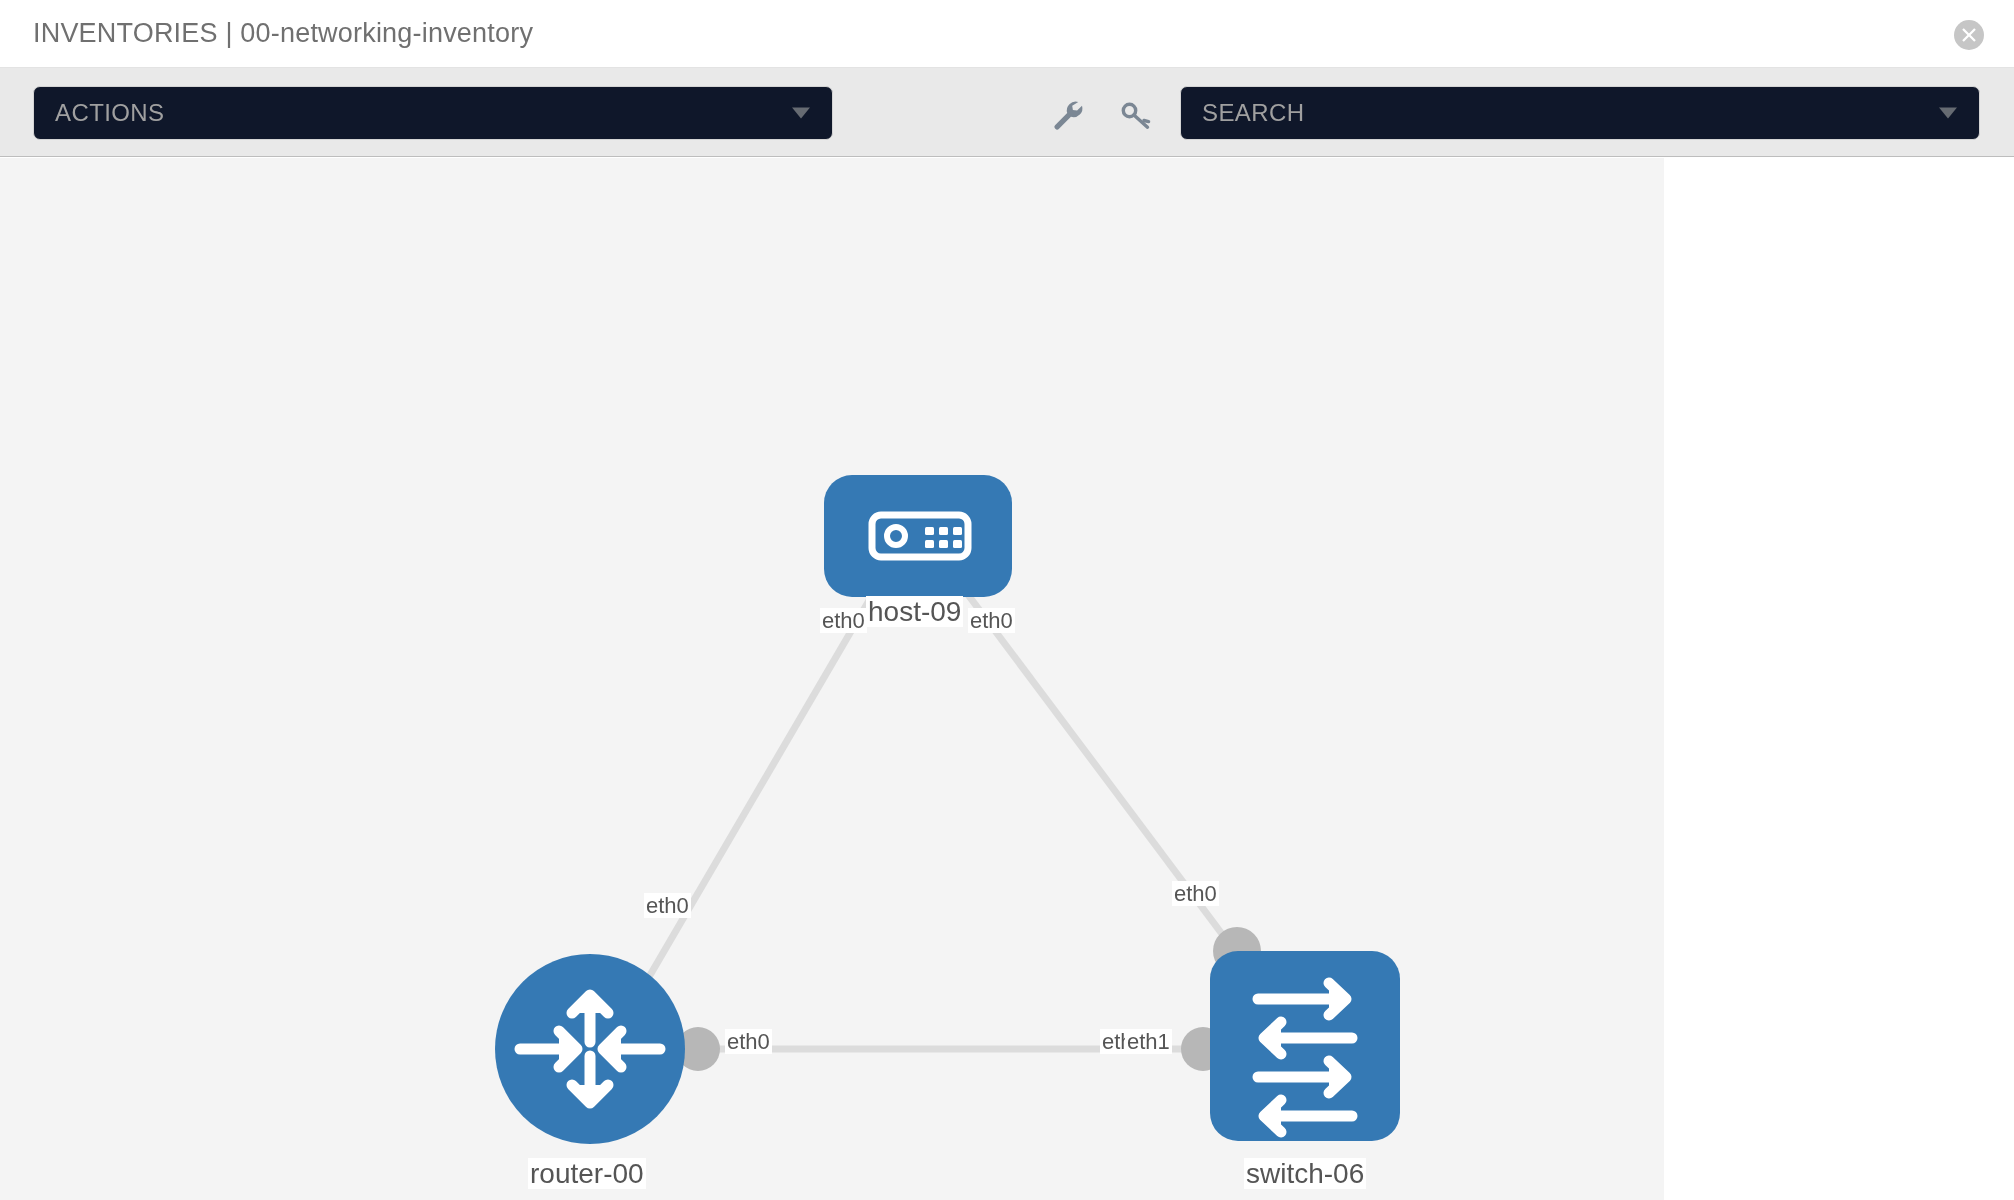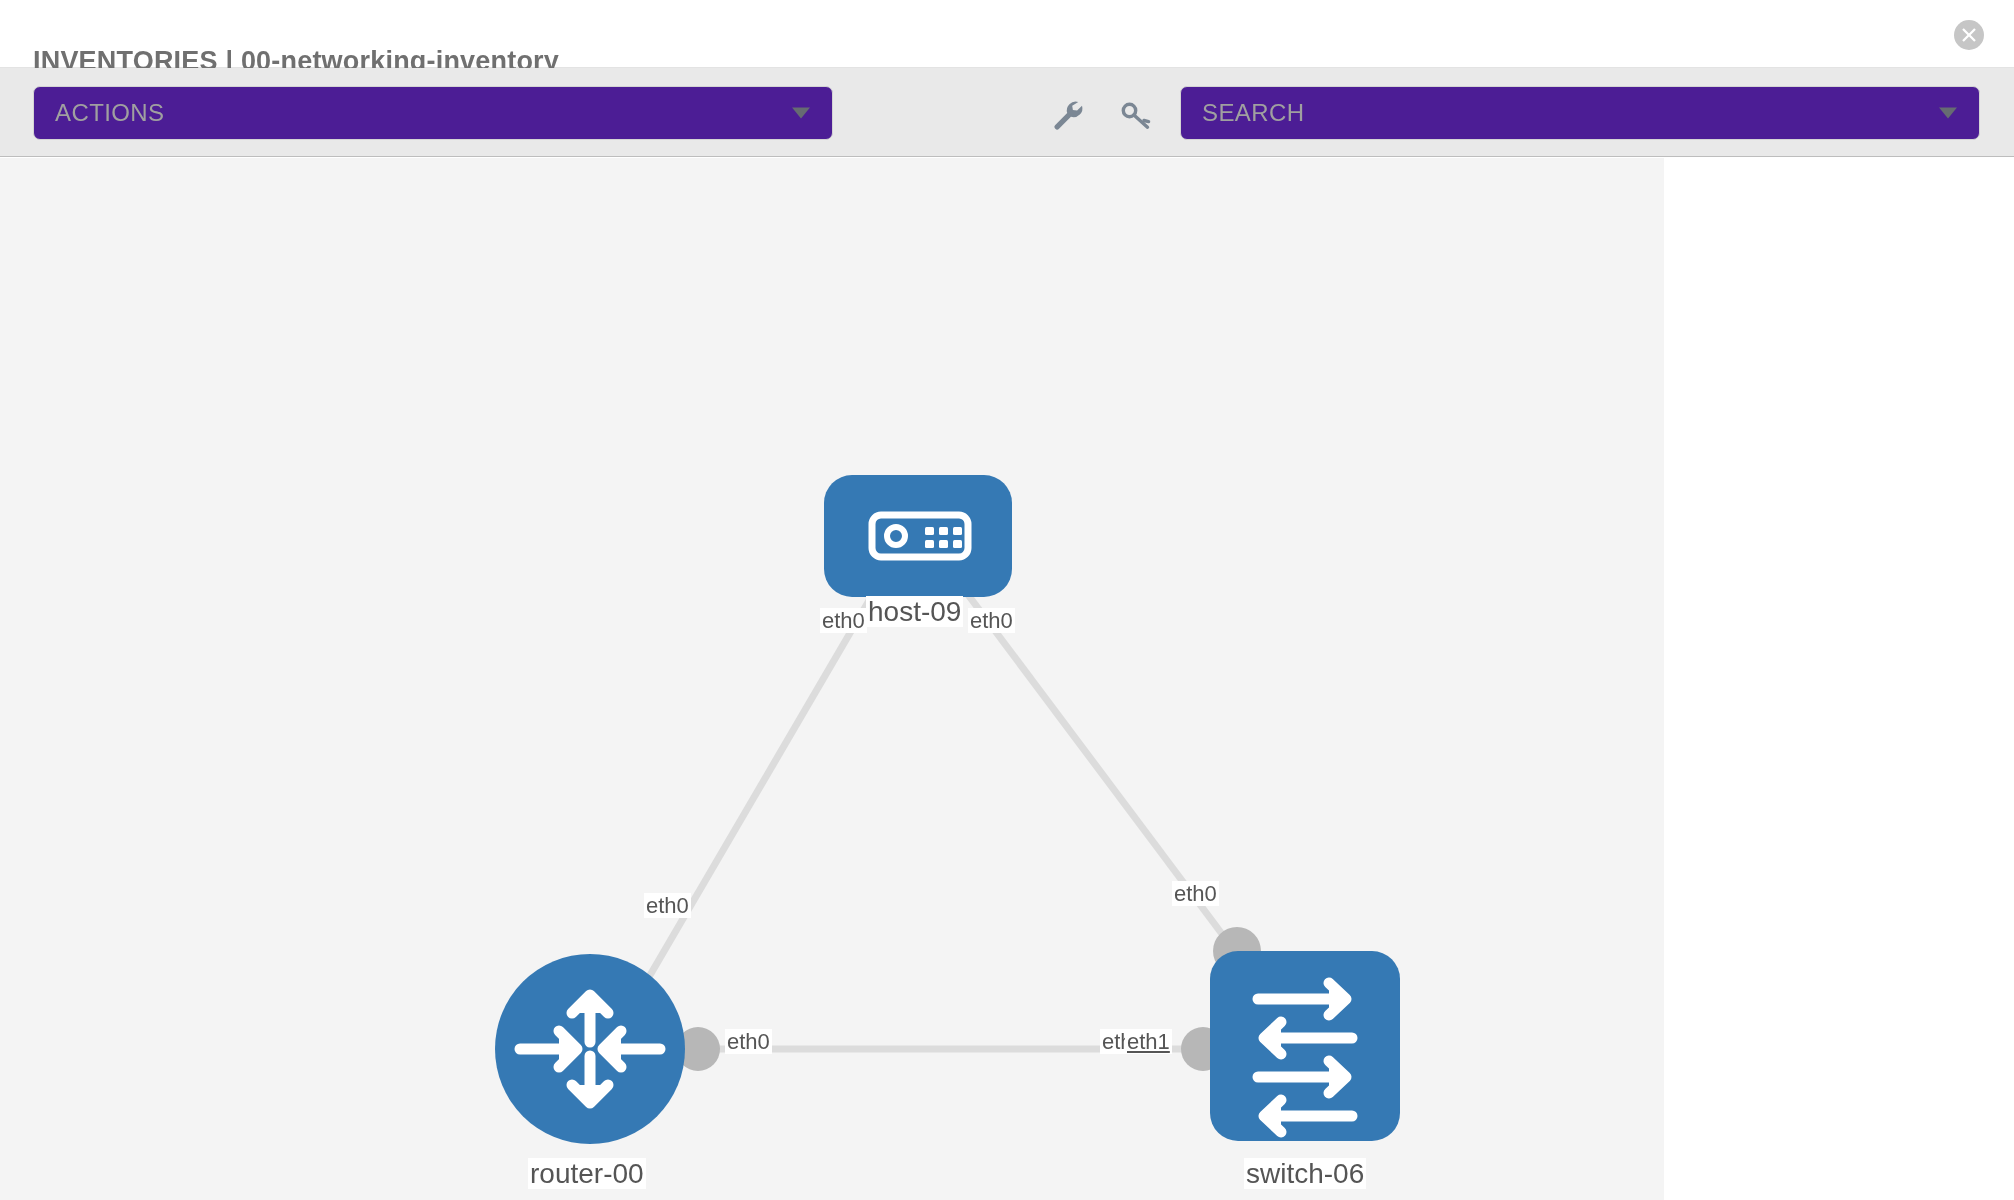--- a/index.html
+++ b/index.html
@@ -23,25 +23,24 @@
     height: 68px;
     background: #ffffff;
     border-bottom: 1px solid #e3e3e3;
     box-sizing: border-box;
   }
   #page-title {
     position: absolute;
     left: 33px;
     top: 18px;
     font-size: 27px;
-    font-weight: bold;
+    font-weight: normal;
     color: #707070;
     letter-spacing: 0.2px;
     white-space: nowrap;
-    margin-top: 28px;
   }
   #close-button {
     position: absolute;
     right: 30px;
     top: 20px;
     width: 30px;
     height: 30px;
     border-radius: 50%;
     background: #c6c6c6;
     cursor: pointer;
@@ -53,21 +52,21 @@
     position: absolute;
     left: 0; top: 68px;
     width: 2014px;
     height: 89px;
     background: #e9e9e9;
     border-bottom: 1px solid #bdbdbd;
     box-sizing: border-box;
   }
   .field {
     position: absolute;
-    background: #4c1d95;
+    background: #0f172a;
     border: 1px solid #d4d4d4;
     border-radius: 7px;
     box-sizing: border-box;
   }
   #actions-select {
     left: 33px;
     top: 86px;
     width: 800px;
     height: 54px;
   }
@@ -273,19 +272,19 @@
   <div class="graph-label label-iface" style="left:968px; top:450px;">eth0</div>
 
   <div class="graph-label label-iface" style="left:644px; top:735px;">eth0</div>
 
   <div class="graph-label label-iface" style="left:1172px; top:723px;">eth0</div>
 
   <div class="graph-label label-iface" style="left:725px; top:871px;">eth0</div>
 
   <div class="graph-label label-iface" style="left:1100px; top:871px;">eth</div>
 
-  <div class="graph-label label-iface" style="left:1125px; top:871px;text-decoration:underline;">eth1</div>
+  <div class="graph-label label-iface" style="left:1125px; top:871px;">eth1</div>
 
   <div class="graph-label label-name" style="left:528px; top:1000px;">router-00</div>
 
   <div class="graph-label label-name" style="left:1244px; top:1000px;">switch-06</div>
 
 </div>
 
 </body></html>

